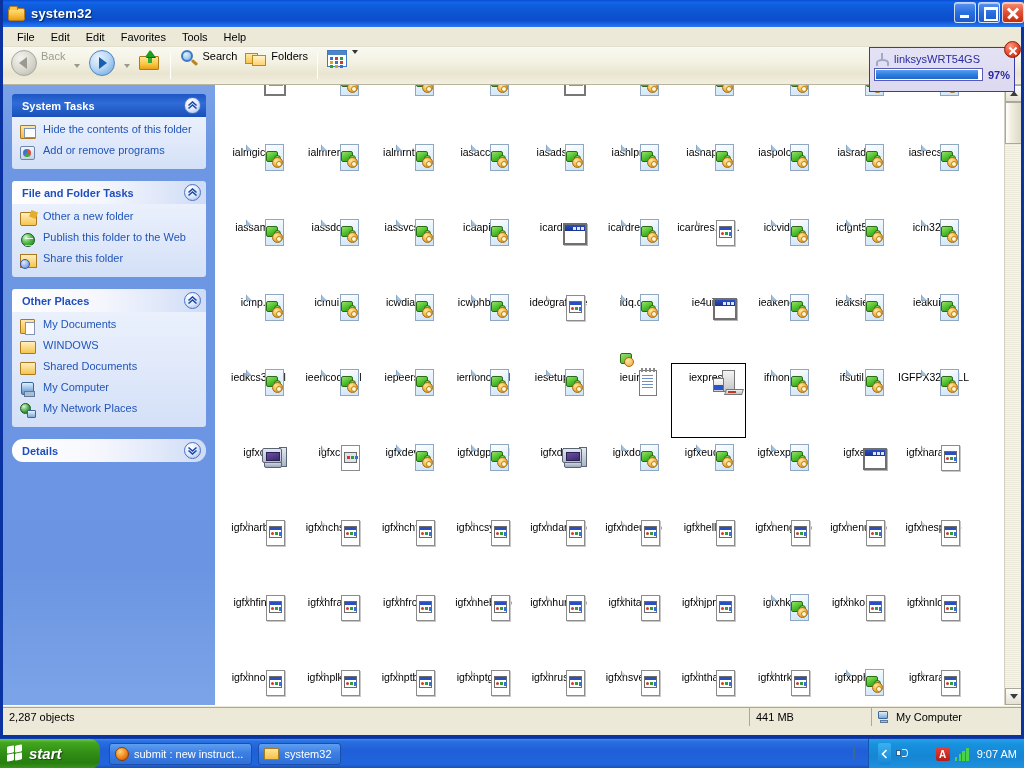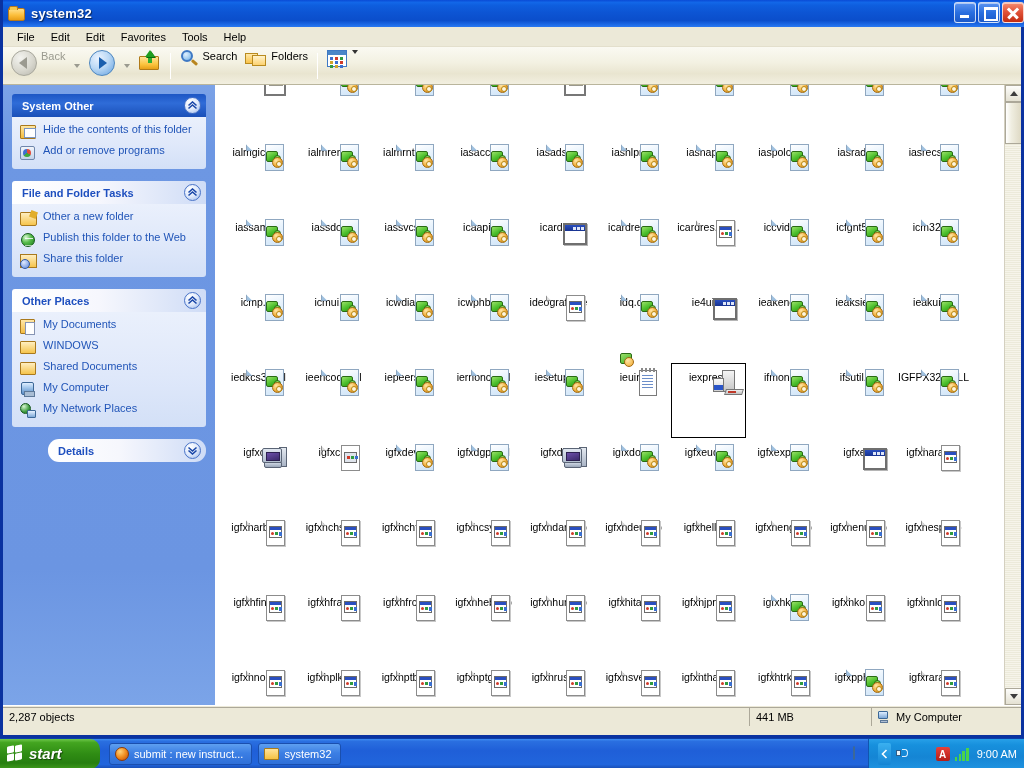--- a/index.html
+++ b/index.html
@@ -533,21 +533,21 @@
         <div class="arrow-dn"></div>
       </div>
     </div>
 
     <div class="content">
 
       <div class="sidebar">
 
         <div class="panel">
           <div class="panel-head blue">
-            <span class="ptitle">System Other</span>
+            <span class="ptitle">System Tasks</span>
             <span class="chev">
               <svg width="11" height="9" viewBox="0 0 11 9">
                   <path d="M1.5 4.5L5.5 1l4 3.5M1.5 7.5L5.5 4l4 3.5" fill="none" stroke="#1a47a8" stroke-width="1.6"></path>
                 </svg>
             </span>
           </div>
           <div class="panel-body">
             <div class="task-row">
               <span class="task-ico">
                   <i class="ic-folderwin"></i>
@@ -634,21 +634,21 @@
                     <span class="g"></span>
                     <span class="m"></span>
                   </span>
               </span>
               <span class="task-txt">My Network Places</span>
             </div>
           </div>
         </div>
 
         <div class="panel">
-          <div class="panel-head white" style="border-radius:11px;margin-left:36px;">
+          <div class="panel-head white" style="border-radius:11px;">
             <span class="ptitle">Details</span>
             <span class="chev">
               <svg width="11" height="9" viewBox="0 0 11 9">
                   <path d="M1.5 1.5L5.5 5l4-3.5M1.5 4.5L5.5 8l4-3.5" fill="none" stroke="#1a47a8" stroke-width="1.6"></path>
                 </svg>
             </span>
           </div>
         </div>
 
       </div>
@@ -1209,20 +1209,39 @@
         <span class="mini-comp">
             <i class="m"></i>
             <i class="b"></i>
           </span>
         <span>My Computer</span>
       </div>
     </div>
 
   </div>
 
+  <div class="wifi-popup">
+    <div class="wifi-row">
+      <span class="wifi-ico">
+        <span class="dish"></span>
+          <span class="stick"></span>
+      </span>
+      <span class="wifi-name">linksysWRT54GS</span>
+    </div>
+    <div class="wifi-bar-row">
+      <div class="wifi-bar">
+        <div class="wifi-bar-fill" style="width: calc(97% - 2px);"></div>
+      </div>
+      <span class="wifi-pct">97%</span>
+    </div>
+    <div class="wifi-close">
+      <span class="x1"></span>
+        <span class="x2"></span>
+    </div>
+  </div>
 
   <div class="taskbar">
     <div class="startbtn">
       <span class="start-flag">
           <i></i>
           <i></i>
           <i></i>
           <i></i>
         </span>
       <span class="start-text">start</span>
@@ -1249,17 +1268,17 @@
       </span>
       <span class="tray-ico"><span class="t-vol"><i class="sp"></i><i class="w"></i></span></span>
       <span class="tray-ico"><span class="t-shield"></span></span>
       <span class="t-av">A</span>
       <span class="t-bars">
         <i style="height:4px"></i>
           <i style="height:7px"></i>
           <i style="height:10px"></i>
           <i style="height:13px"></i>
       </span>
-      <span class="tray-time">9:00 AM</span>
+      <span class="tray-time">9:07 AM</span>
     </div>
   </div>
 
 </div>
 
 </body></html>

